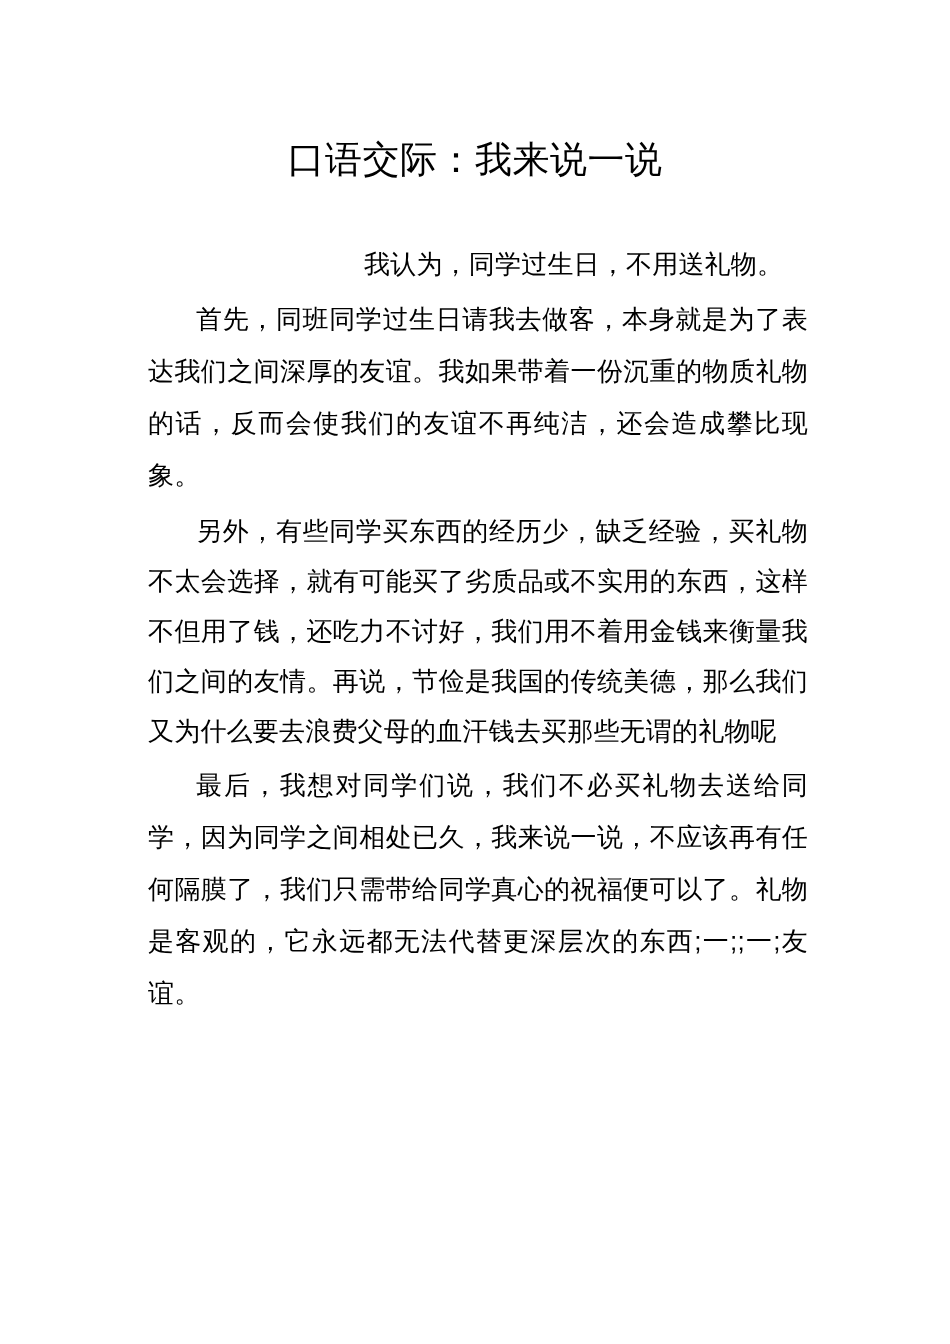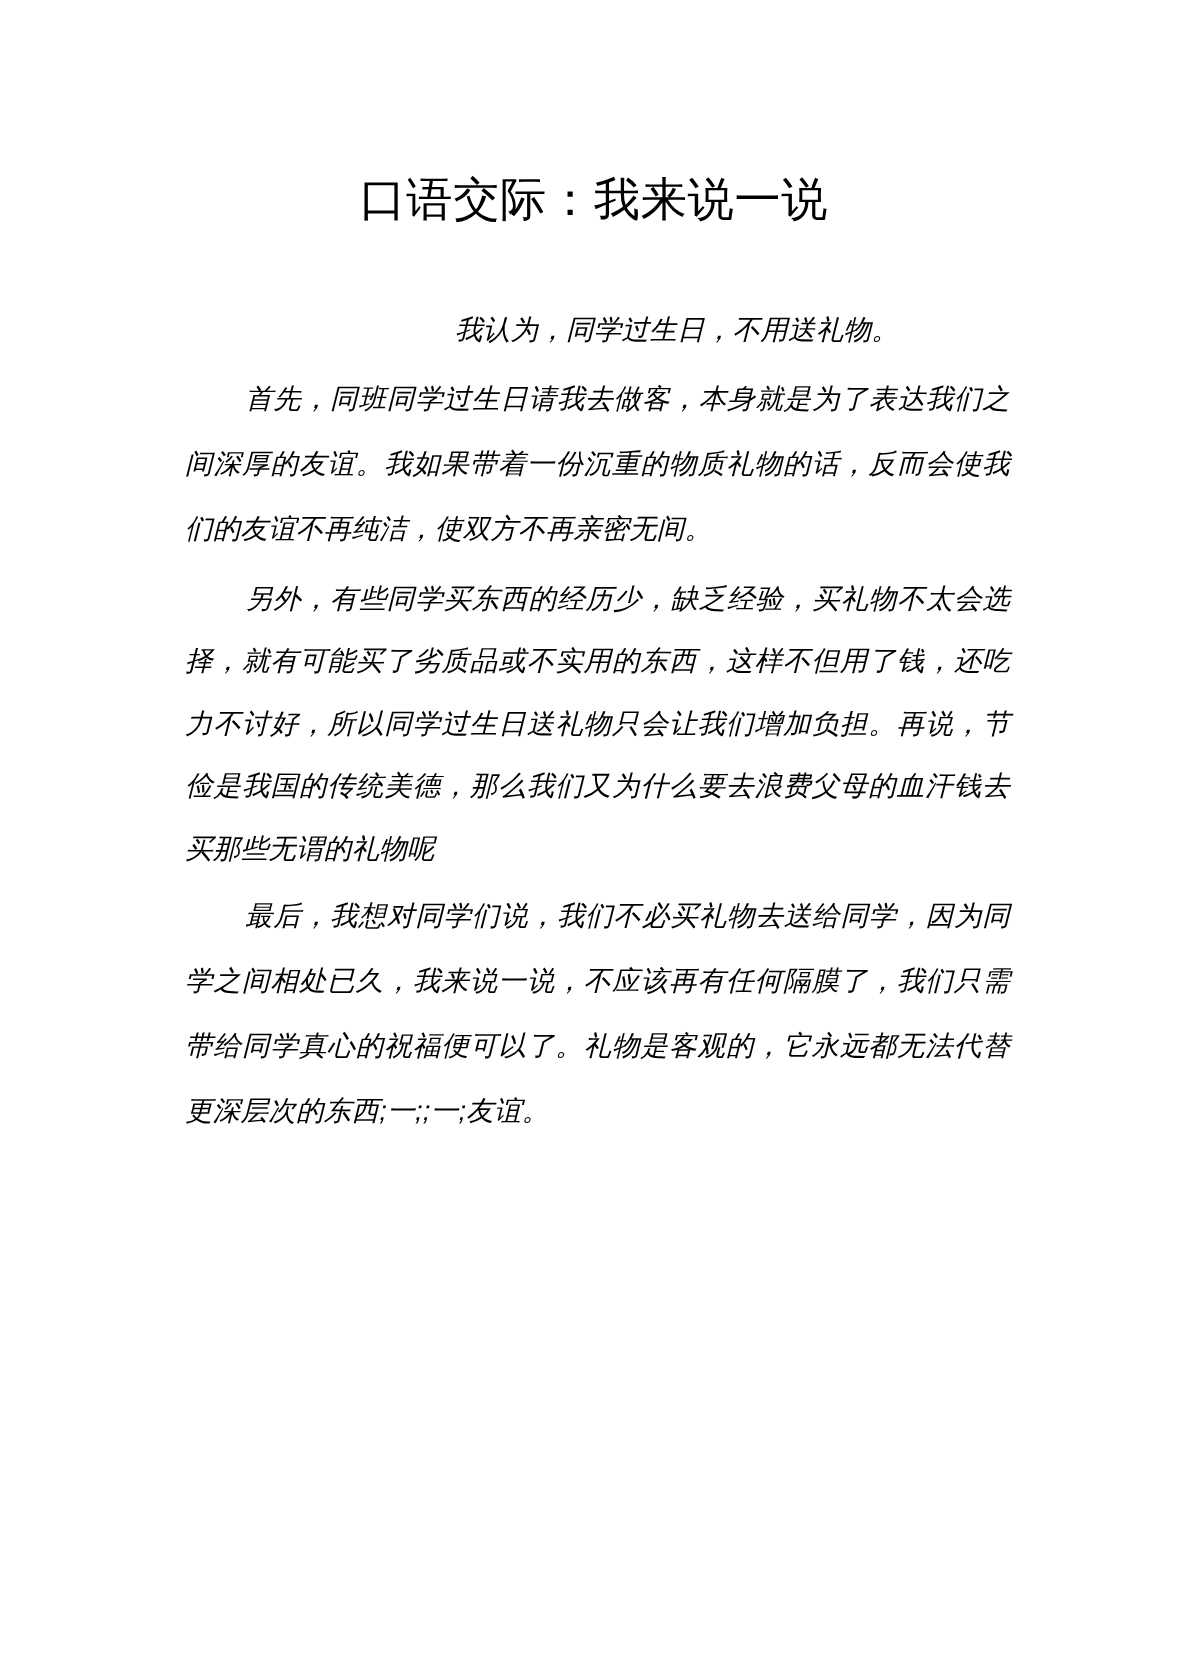--- a/index.html
+++ b/index.html
@@ -32,28 +32,27 @@
     color: #000000;
     white-space: nowrap;
   }
   .body-area {
     position: absolute;
     top: 238px;
     left: 148px;
     width: 660px;
   }
   .para {
-    font-size: 22px;
+    font-size: 26px;
     line-height: 52px;
     letter-spacing: 0.2px;
     text-align: justify;
     text-justify: inter-ideograph;
     color: #000000;
     margin: 0;
-    font-style: italic;
   }
   .para.lead {
     text-indent: 216px;
     margin-bottom: 0px;
   }
   .para.indent {
     text-indent: 48px;
   }
   .para.tight {
     line-height: 50px;
@@ -81,28 +80,28 @@
 <div class="page">
 
   <h1 class="doc-title">口语交际：我来说一说</h1>
 
   <div class="body-area">
 
     <p class="para lead">我认为，同学过生日，不用送礼物。</p>
 
     <div class="gap-1"></div>
 
-    <p class="para indent">首先，同班同学过生日请我去做客，本身就是为了表达我们之间深厚的友谊。我如果带着一份沉重的物质礼物的话，反而会使我们的友谊不再纯洁，使双方不再亲密无间。</p>
+    <p class="para indent">首先，同班同学过生日请我去做客，本身就是为了表达我们之间深厚的友谊。我如果带着一份沉重的物质礼物的话，反而会使我们的友谊不再纯洁，还会造成攀比现象。</p>
 
     <div class="gap-2"></div>
 
 
     <div class="gap-3"></div>
 
-    <p class="para indent tight">另外，有些同学买东西的经历少，缺乏经验，买礼物不太会选择，就有可能买了劣质品或不实用的东西，这样不但用了钱，还吃力不讨好，所以同学过生日送礼物只会让我们增加负担。再说，节俭是我国的传统美德，那么我们又为什么要去浪费父母的血汗钱去买那些无谓的礼物呢</p>
+    <p class="para indent tight">另外，有些同学买东西的经历少，缺乏经验，买礼物不太会选择，就有可能买了劣质品或不实用的东西，这样不但用了钱，还吃力不讨好，我们用不着用金钱来衡量我们之间的友情。再说，节俭是我国的传统美德，那么我们又为什么要去浪费父母的血汗钱去买那些无谓的礼物呢</p>
 
     <div class="gap-4"></div>
 
     <p class="para indent">最后，我想对同学们说，我们不必买礼物去送给同学，因为同学之间相处已久，我来说一说，不应该再有任何隔膜了，我们只需带给同学真心的祝福便可以了。礼物是客观的，它永远都无法代替更深层次的东西;一;;一;友谊。</p>
 
   </div>
 
   <div class="page-number">1</div>
 
 </div>

